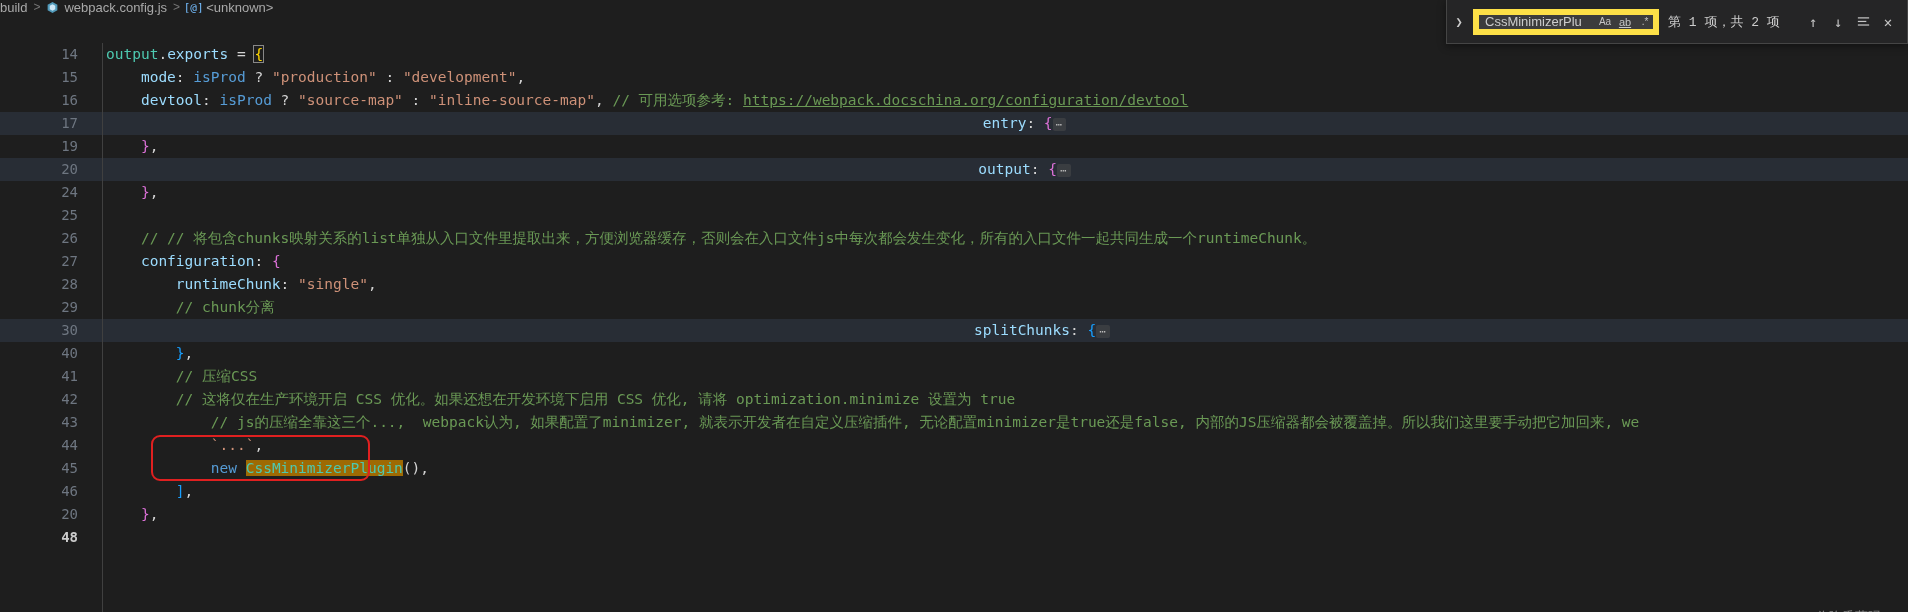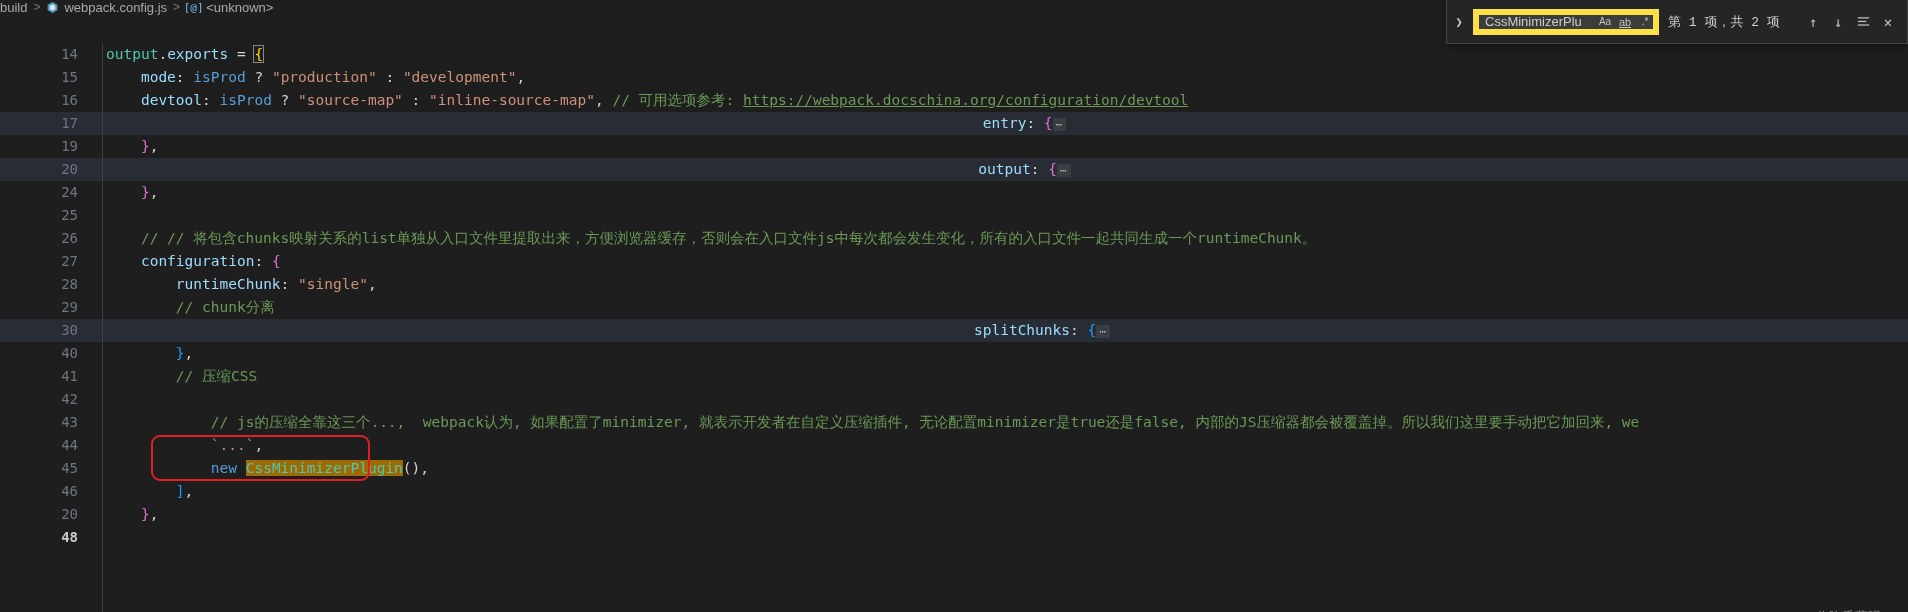--- a/index.html
+++ b/index.html
@@ -235,21 +235,21 @@
       <div class="row hl"><span class="t-plain">    </span><span class="t-prop">output</span><span class="t-plain">: </span><span class="t-brace-p">{</span><span class="fold-ell">⋯</span></div>
       <div class="row"><span class="t-plain">    </span><span class="t-brace-p">}</span><span class="t-plain">,</span></div>
       <div class="row"><span class="t-plain">    </span></div>
       <div class="row"><span class="t-plain">    </span><span class="t-cmt">// // 将包含chunks映射关系的list单独从入口文件里提取出来，方便浏览器缓存，否则会在入口文件js中每次都会发生变化，所有的入口文件一起共同生成一个runtimeChunk。</span></div>
       <div class="row"><span class="t-plain">    </span><span class="t-prop">configuration</span><span class="t-plain">: </span><span class="t-brace-p">{</span></div>
       <div class="row"><span class="t-plain">        </span><span class="t-prop">runtimeChunk</span><span class="t-plain">: </span><span class="t-str">"single"</span><span class="t-plain">,</span></div>
       <div class="row"><span class="t-plain">        </span><span class="t-cmt">// chunk分离</span></div>
       <div class="row hl"><span class="t-plain">        </span><span class="t-prop">splitChunks</span><span class="t-plain">: </span><span class="t-brace-b">{</span><span class="fold-ell">⋯</span></div>
       <div class="row"><span class="t-plain">        </span><span class="t-brace-b">}</span><span class="t-plain">,</span></div>
       <div class="row"><span class="t-plain">        </span><span class="t-cmt">// 压缩CSS</span></div>
-      <div class="row"><span class="t-plain">        </span></div>
+      <div class="row"><span class="t-plain">        </span><span class="t-cmt">// 这将仅在生产环境开启 CSS 优化。如果还想在开发环境下启用 CSS 优化, 请将 optimization.minimize 设置为 true</span></div>
       <div class="row"><span class="t-plain">            </span><span class="t-cmt">// js的压缩全靠这三个...,</span><span class="t-cmt">  webpack认为, 如果配置了minimizer, 就表示开发者在自定义压缩插件, 无论配置minimizer是true还是false, 内部的JS压缩器都会被覆盖掉。所以我们这里要手动把它加回来, we</span></div>
       <div class="row"><span class="t-plain">            </span><span class="t-str">`...`</span><span class="t-plain">,</span></div>
       <div class="row"><span class="t-plain">            </span><span class="t-kw">new</span><span class="t-plain"> </span><span class="t-cls match-cur">CssMinimizerPlugin</span><span class="t-plain">(),</span></div>
       <div class="row"><span class="t-plain">        </span><span class="t-brace-b">]</span><span class="t-plain">,</span></div>
       <div class="row active-line"><span class="t-plain">    </span><span class="t-brace-p">}</span><span class="t-plain">,</span></div>
     </div>
 
   <div id="redbox"></div>
 
   <div id="watermark">CSDN @你吃香蕉吗？</div>

